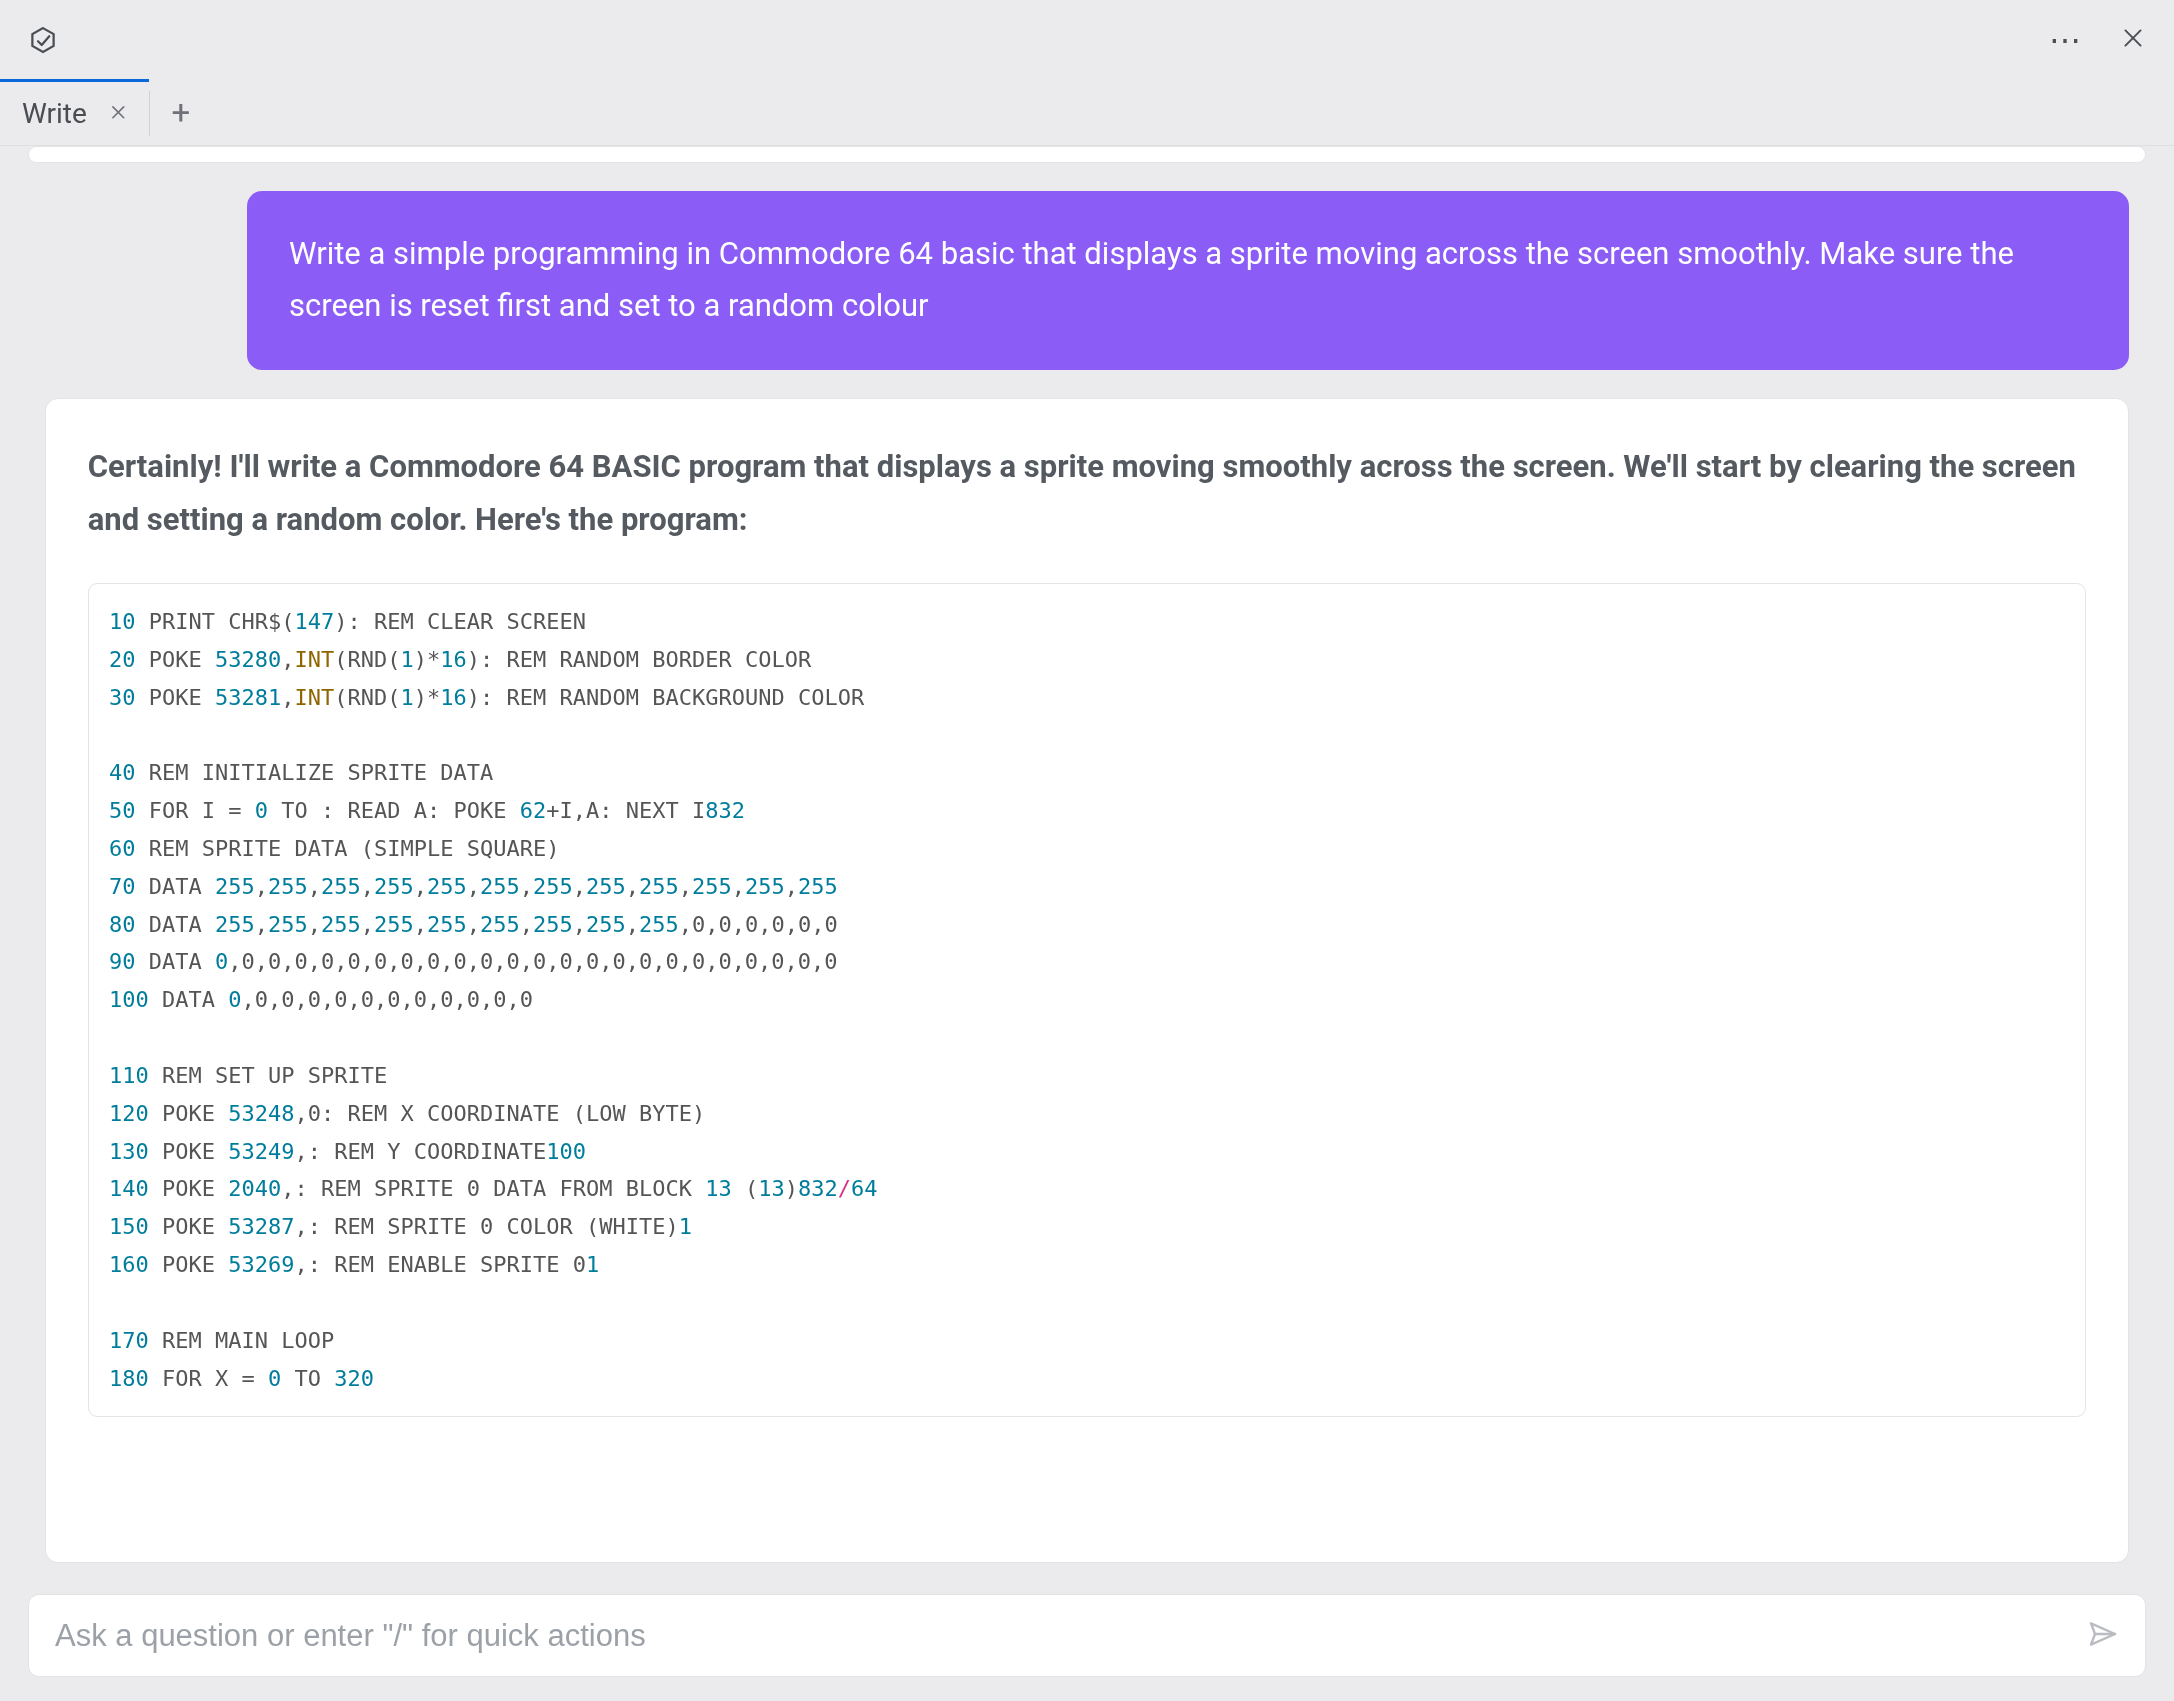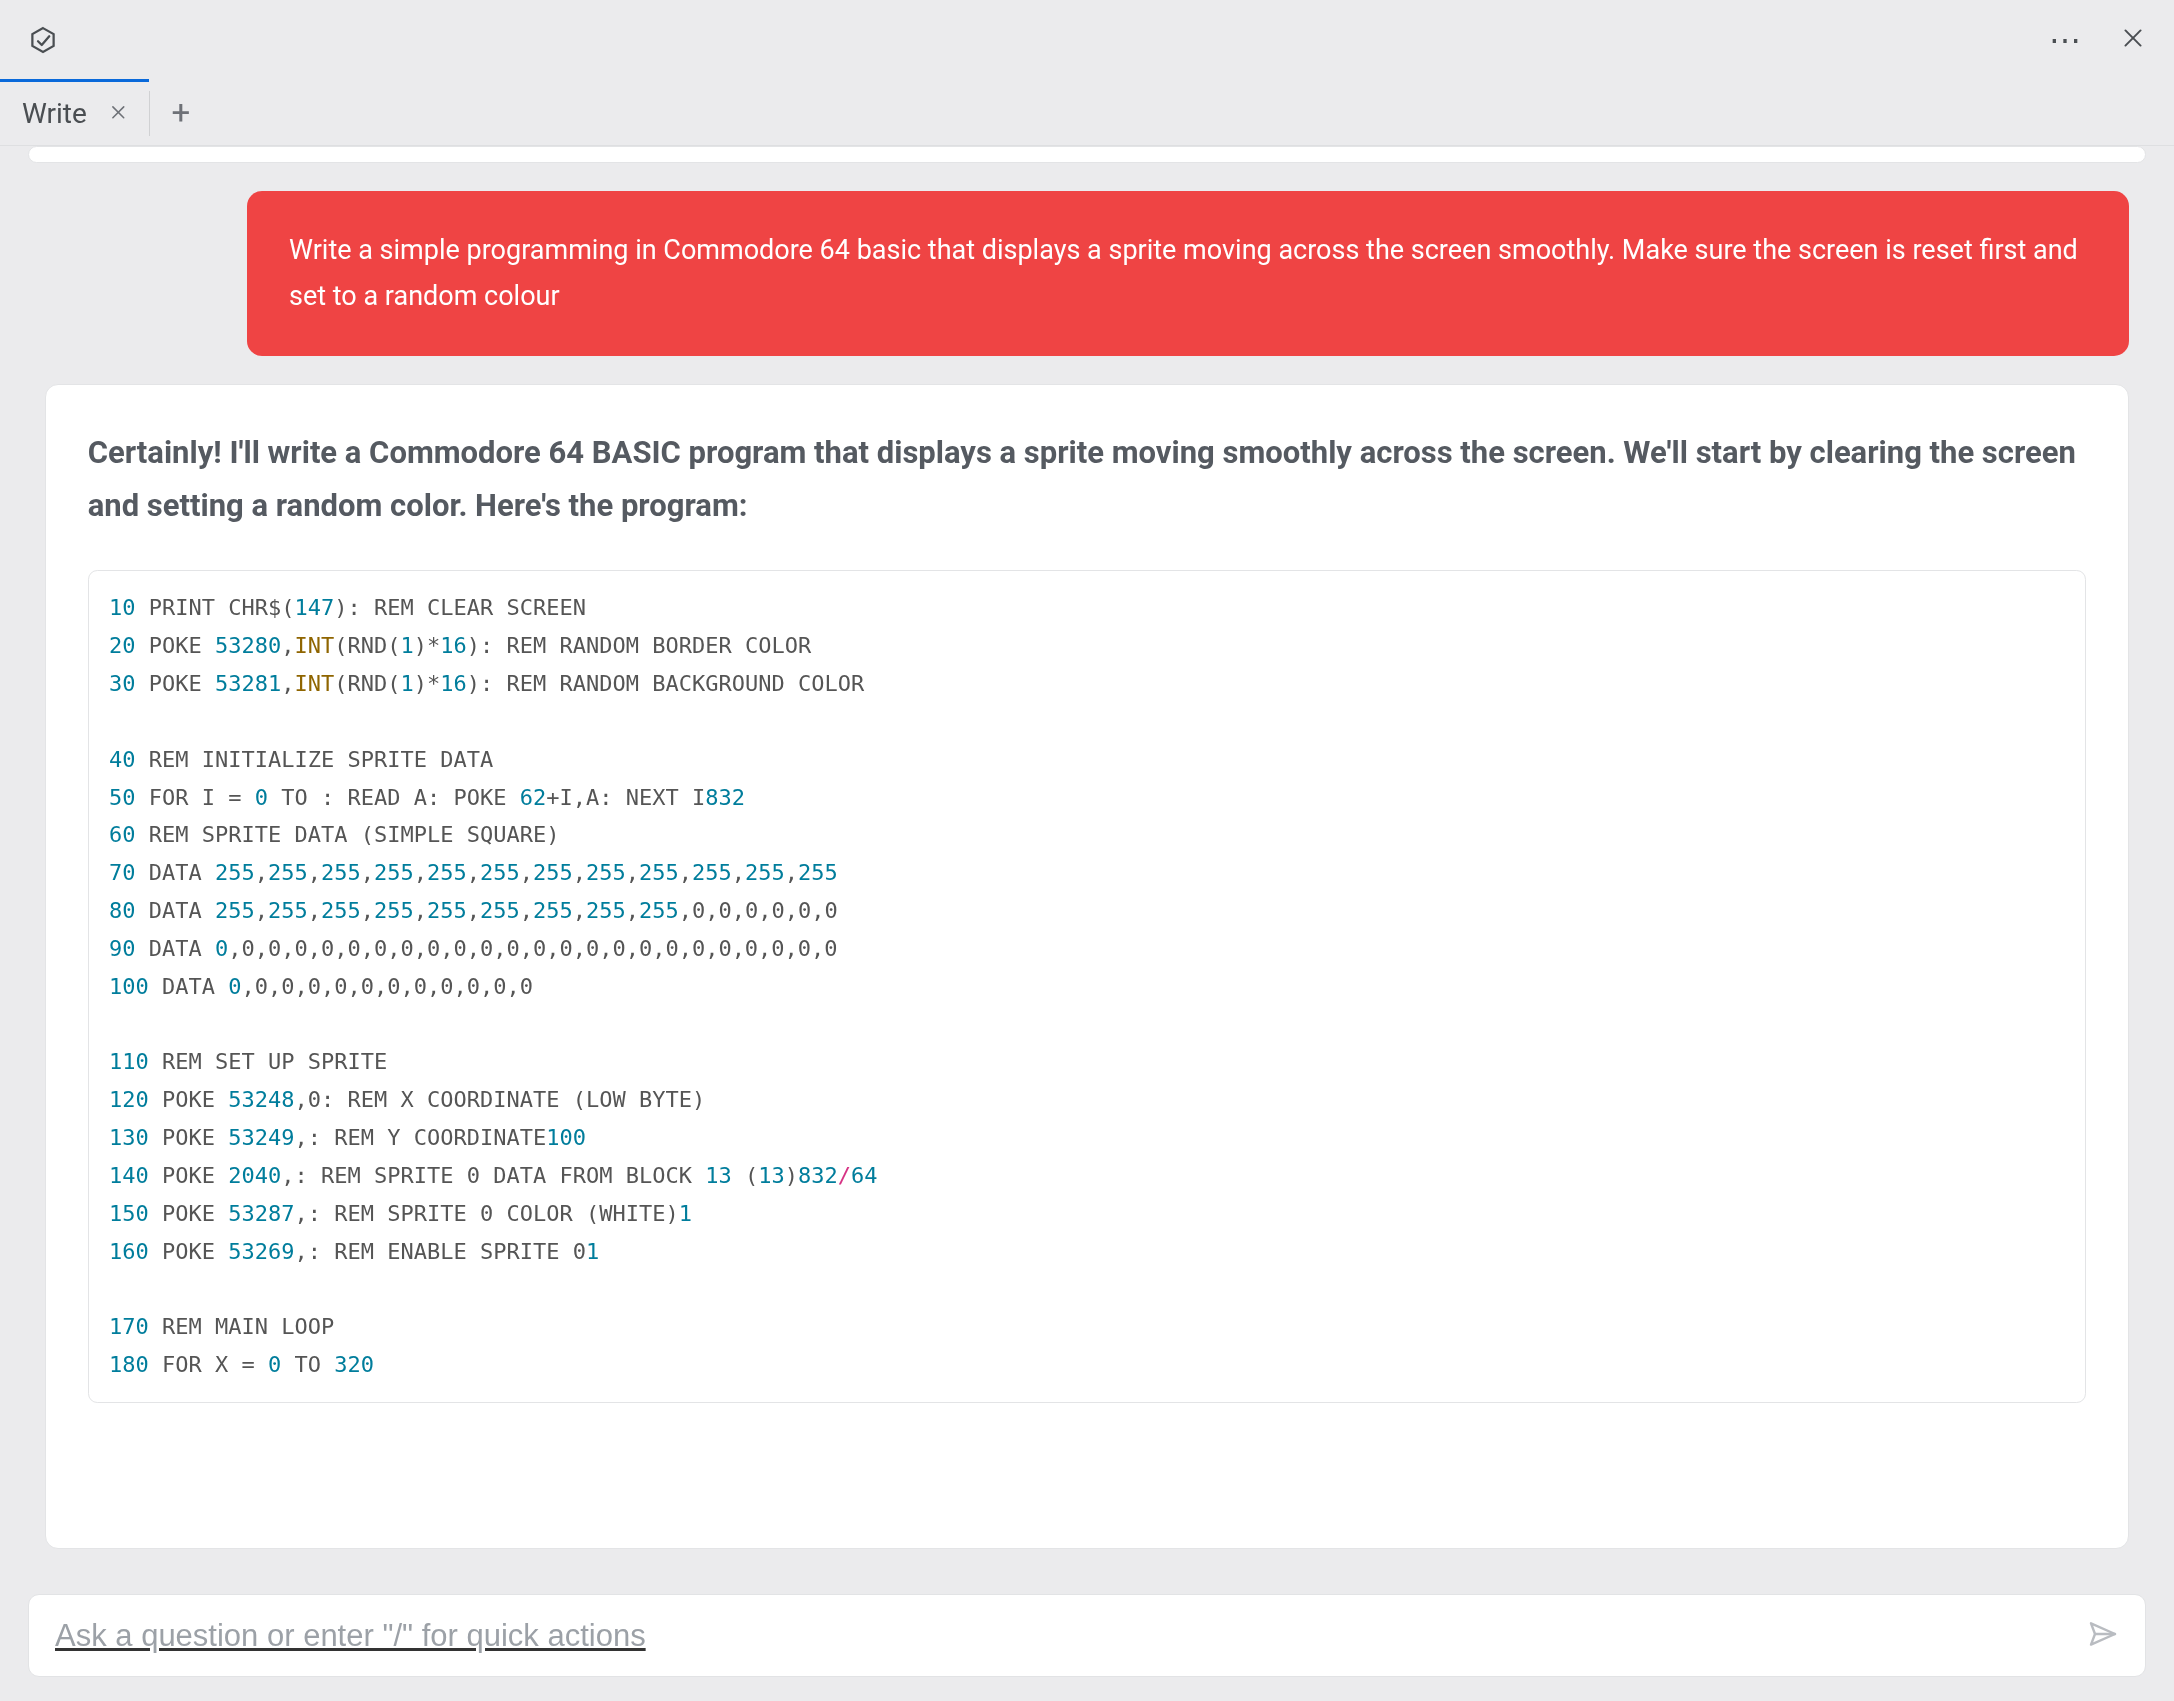--- a/index.html
+++ b/index.html
@@ -92,28 +92,28 @@
     padding: 0 28px;
   }
   .prompt-card-top {
     background: #fff;
     border: 0.9px solid #e3e4e6;
     border-radius: 13px;
     height: 16.7px;
     margin-bottom: 28px;
   }
   .user-message {
-    background: #ef4444;
+    background: #8b5cf6;
     color: #fff;
     border-radius: 15px;
     padding: 37px 42px;
     margin-left: 219px;
     margin-right: 16.7px;
     margin-bottom: 28px;
-    font-size: 27px;
+    font-size: 31px;
     line-height: 1.7;
     font-weight: 400;
   }
   .assistant-message {
     background: #fff;
     border: 0.9px solid #e3e4e6;
     border-radius: 13px;
     margin: 0 16.7px;
     padding: 42px 42px 0 42px;
     overflow: hidden;
@@ -154,21 +154,20 @@
     align-items: center;
     padding: 0 26px;
   }
   .input-field {
     flex: 1;
     border: none;
     outline: none;
     font-size: 31px;
     color: #333;
     background: transparent;
-    text-decoration: underline;
   }
   .input-field::placeholder {
     color: #9ca1a7;
   }
   .send-icon {
     color: #b9bcc1;
     cursor: pointer;
   }
 </style>
 </head>

